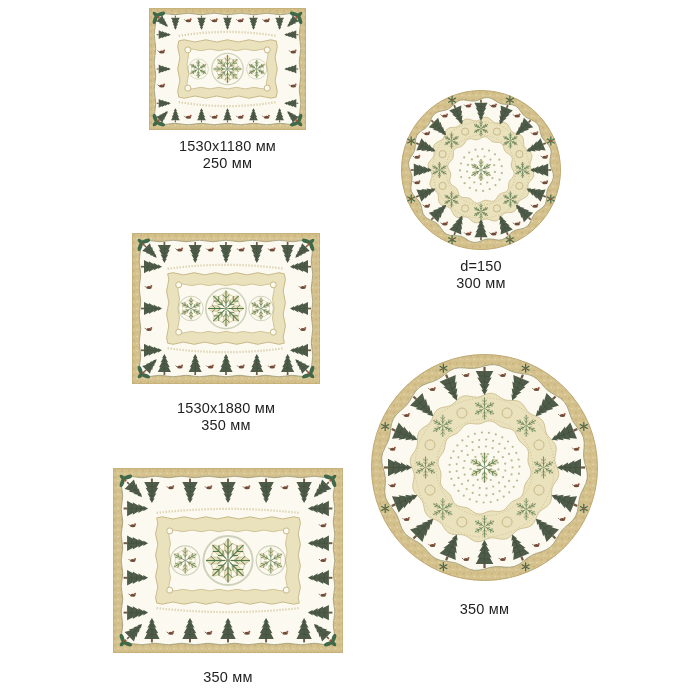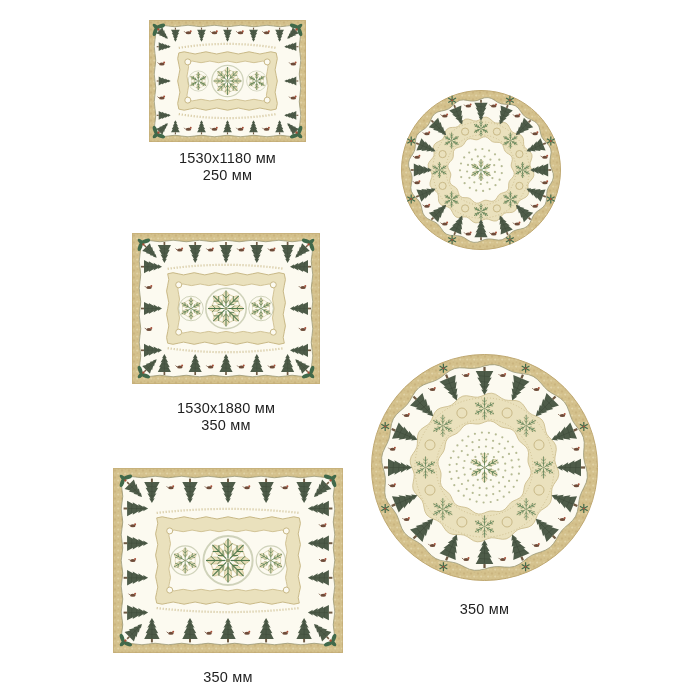--- a/index.html
+++ b/index.html
@@ -11,21 +11,21 @@
   figure.item{position:absolute;margin:0;text-align:center}
   .cloth{display:block;line-height:0}
   .caption{color:#1f1f1f;font-size:14.5px;line-height:17px;letter-spacing:.2px}
   .caption div{white-space:nowrap}
 </style>
 </head>
 <body>
 
 <div class="stage">
 
-  <figure class="item" style="left:149px;top:20px;width:157px">
+  <figure class="item" style="left:149px;top:8px;width:157px">
     <div class="cloth" id="cloth-0" style="width:157px;height:122px"><svg width="157" height="122" viewBox="0 0 157 122" xmlns="http://www.w3.org/2000/svg">
           <defs>
             <pattern id="tanpat" width="7" height="7" patternUnits="userSpaceOnUse">
     <rect width="7" height="7" fill="#d4c18c"></rect>
     <circle cx="2" cy="2.5" r="1.2" fill="#bfa871" opacity=".5"></circle>
     <circle cx="5.2" cy="5.5" r="1.1" fill="#e3d6ab" opacity=".8"></circle>
     <circle cx="5.5" cy="1.2" r=".8" fill="#bfa871" opacity=".3"></circle>
     <circle cx="1" cy="5.8" r=".7" fill="#e3d6ab" opacity=".5"></circle>
   </pattern>
           </defs>
@@ -1153,20 +1153,24 @@
           <g transform="translate(51.1 10.2)">
             <line x1="0" y1="0" x2="0" y2="-4.5" stroke="#40694a" stroke-width="1.2" transform="rotate(0)"></line>
             <line x1="0" y1="0" x2="0" y2="-4.5" stroke="#40694a" stroke-width="1.2" transform="rotate(60)"></line>
             <line x1="0" y1="0" x2="0" y2="-4.5" stroke="#40694a" stroke-width="1.2" transform="rotate(120)"></line>
             <line x1="0" y1="0" x2="0" y2="-4.5" stroke="#40694a" stroke-width="1.2" transform="rotate(180)"></line>
             <line x1="0" y1="0" x2="0" y2="-4.5" stroke="#40694a" stroke-width="1.2" transform="rotate(240)"></line>
             <line x1="0" y1="0" x2="0" y2="-4.5" stroke="#40694a" stroke-width="1.2" transform="rotate(300)"></line>
             <circle r="1" fill="#a8503a"></circle>
           </g>
         </svg></div>
+    <figcaption class="caption" style="margin-top:8px">
+      <div>d=150</div>
+      <div>300 мм</div>
+    </figcaption>
   </figure>
 
   <figure class="item" style="left:132px;top:233px;width:188px">
     <div class="cloth" id="cloth-2" style="width:188px;height:151px"><svg width="188" height="151" viewBox="0 0 188 151" xmlns="http://www.w3.org/2000/svg">
           <defs>
             <pattern id="tanpat" width="7" height="7" patternUnits="userSpaceOnUse">
     <rect width="7" height="7" fill="#d4c18c"></rect>
     <circle cx="2" cy="2.5" r="1.2" fill="#bfa871" opacity=".5"></circle>
     <circle cx="5.2" cy="5.5" r="1.1" fill="#e3d6ab" opacity=".8"></circle>
     <circle cx="5.5" cy="1.2" r=".8" fill="#bfa871" opacity=".3"></circle>

